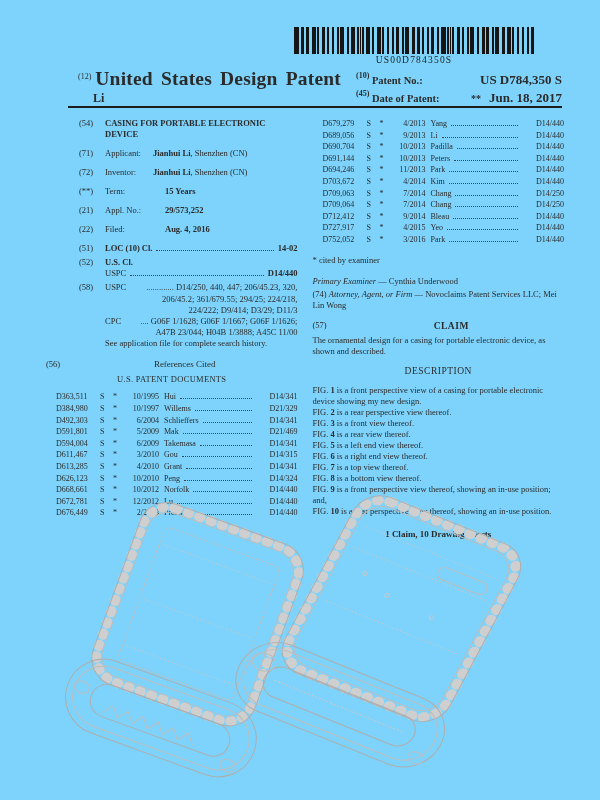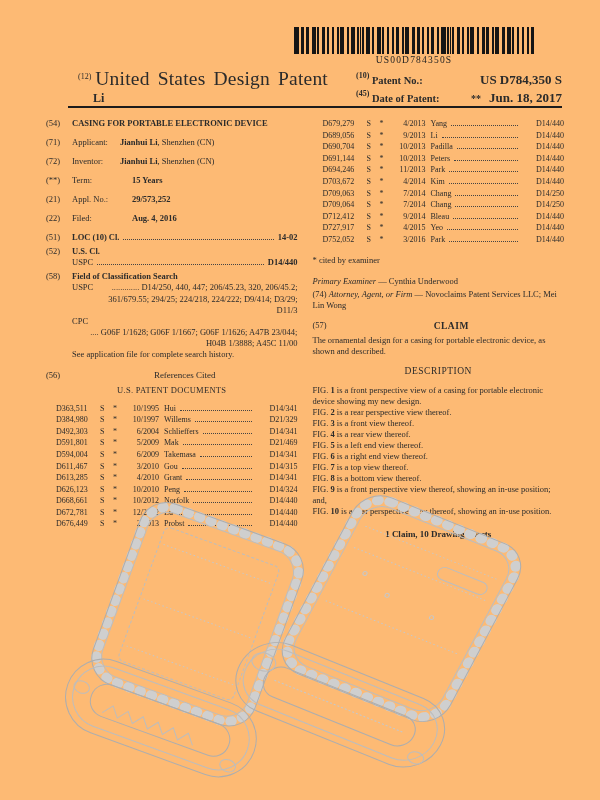--- a/index.html
+++ b/index.html
@@ -1,61 +1,61 @@
 <!DOCTYPE html>
 <html><head>
 <meta charset="utf-8">
 <style>
   * { margin:0; padding:0; box-sizing:border-box; }
   html,body { background:#e8e8e8; }
   .page {
     position:relative; width:600px; height:800px; margin:0 auto;
-    background:#fdba74; color:#2b2b2b;
+    background:#7dd3fc; color:#2b2b2b;
     font-family:"Liberation Serif","DejaVu Serif",serif;
     overflow:hidden;
   }
   
   .barcode { position:absolute; left:294px; top:27px; width:240px; text-align:center; }
   .bars {
     height:27px; width:100%;
     border-left:3px solid #151515; border-right:3px solid #151515;
     background:
       repeating-linear-gradient(90deg,#151515 0 2px,transparent 2px 5px),
       repeating-linear-gradient(90deg,#151515 0 1px,transparent 1px 9px),
       repeating-linear-gradient(90deg,transparent 0 4px,#151515 4px 6px,transparent 6px 13px);
   }
   .bc-text { font-size:9.5px; letter-spacing:1.2px; color:#222; margin-top:1px; }
   
   .header { position:absolute; left:70px; top:68px; width:492px; display:flex; }
   .h-left { width:278px; }
   .h-right { flex:1; padding-top:3px; }
   .code-sm { font-size:8px; vertical-align:6px;padding-left:8px; }
-  .h-title { font-size:19.5px; font-weight:normal; letter-spacing:0.2px; word-spacing:3px; }
+  .h-title { font-size:19.5px; font-weight:bold; letter-spacing:0.2px; word-spacing:3px; }
   .h-author { font-size:12px; font-weight:bold; margin:1px 0 0 23px; }
   .h-row { display:flex; justify-content:space-between; align-items:baseline; line-height:1.35; }
   .h-label { font-size:10.5px; font-weight:bold; }
   .h-val { font-size:13px; font-weight:bold; }
   .h-stars { font-size:10px; font-weight:bold; margin-right:8px; }
   .rule { position:absolute; left:68px; top:106px; width:494px; border-top:2px solid #1c1c1c; }
   
   .cols { position:absolute; left:46px; top:118px; width:518px; display:flex; gap:15px;
           font-size:8.5px; line-height:1.3; }
   .col { flex:1; min-width:0; }
-  .field { display:flex; margin-bottom:8px; }
+  .field { display:flex; margin-bottom:8px;margin-left:33px; }
   .fcode { width:26px; flex:none; }
   .fbody { flex:1; min-width:0;font-family:Liberation Serif, serif; }
   .b { font-weight:bold; }
   .lab { display:inline-block; width:60px; }
   .lab-sm { display:inline-block; width:48px; }
   .leader { flex:1; border-bottom:1px dotted #444; margin:0 4px 2px 4px; min-width:8px; }
   .flexrow { display:flex; align-items:baseline; }
   .uspc-block { display:flex; }
   .uspc-lab { width:34px; flex:none; }
   .uspc-val { flex:1; text-align:right; }
-  .cpc-block { display:flex;flex-direction:column; }
+  .cpc-block { display:flex; }
   .cpc-lab { width:24px; flex:none; }
   .cpc-val { flex:1; text-align:right; }
   .refs-title { display:flex; margin:10px 0 2px; }
   .refs-title .t { flex:1; text-align:center; font-weight:normal; font-size:9px; }
   .refs-sub { text-align:center; margin:4px 0 6px; font-size:8.5px; letter-spacing:0.3px; }
   .ref-row { display:flex; align-items:baseline; font-size:8px; line-height:1.45; padding-left:10px; }
   .r-no { width:44px; flex:none; }
   .r-kind { width:9px; flex:none; }
   .r-star { width:12px; flex:none; text-align:center; }
   .r-date { width:38px; flex:none; text-align:right; margin-right:5px; }
@@ -155,21 +155,20 @@
               <span>USPC</span>
               <span class="leader"></span>
               <span class="b">D14/440</span>
             </div>
         </span>
       </div>
 
       <div class="field" style="margin-bottom:6px">
         <span class="fcode">(58)</span>
         <span class="fbody">
-          <div class="b">Field of Classification Search</div>
           <div class="uspc-block">
               <span class="uspc-lab">USPC</span>
               <span class="uspc-val">............. D14/250, 440, 447; 206/45.23, 320, 206/45.2; 361/679.55; 294/25; 224/218, 224/222; D9/414; D3/29; D11/3</span>
             </div>
           <div class="cpc-block">
               <span class="cpc-lab">CPC</span>
               <span class="cpc-val">.... G06F 1/1628; G06F 1/1667; G06F 1/1626; A47B 23/044; H04B 1/3888; A45C 11/00</span>
             </div>
           <div>See application file for complete search history.</div>
         </span>

